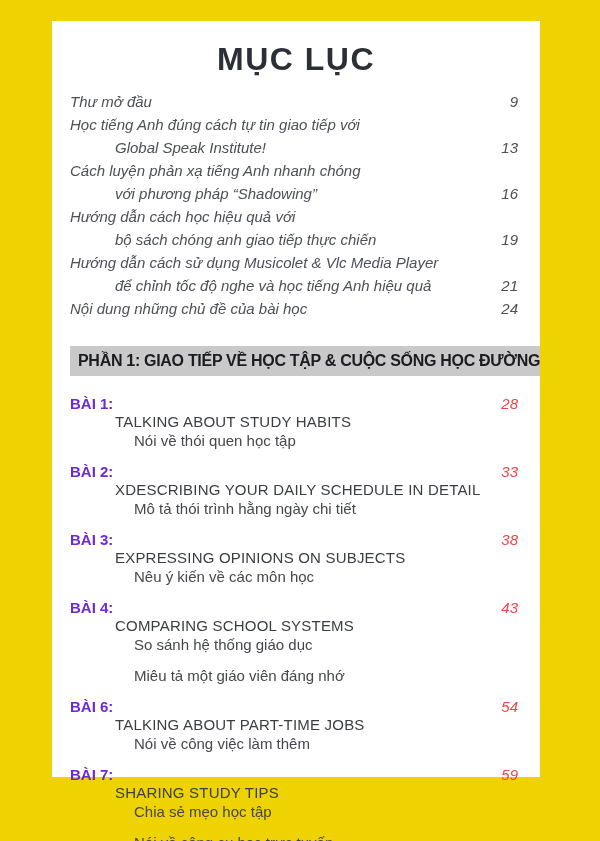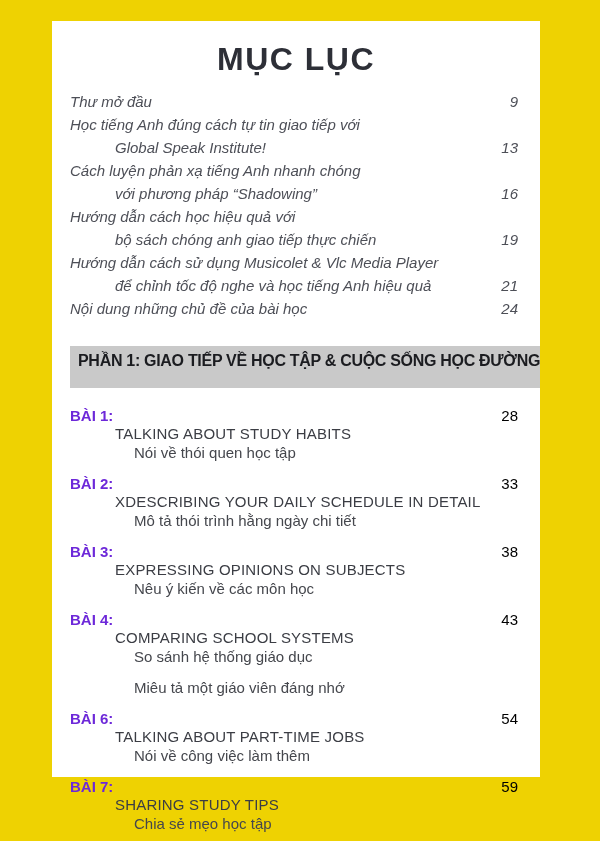--- a/index.html
+++ b/index.html
@@ -39,21 +39,21 @@
   .toc-text.indent { padding-left:45px; }
   .toc-page { margin-left:8px; }
   .banner {
     margin:26px 0 0 18px;
     background:#C9C9C9;
     color:#1B1C20;
     font-weight:700;
     font-size:16px;
     letter-spacing:-0.3px;
     line-height:19px;
-    padding:5px 4px 18px 8px;
+    padding:5px 4px 6px 8px;
     white-space:nowrap;
   }
   .lessons {
     margin:18px 22px 0 18px;
     font-size:15px;
   }
   .lesson { margin-bottom:12px; }
   .lesson-top { display:flex; line-height:19px; }
   .lesson-label {
     flex:none; width:45px;
@@ -62,21 +62,21 @@
     white-space:nowrap;
   }
   .lesson-title {
     flex:1;
     color:#3B3D44;
     letter-spacing:0.2px;
     white-space:nowrap;
     overflow:hidden;
     margin-top:18px;
   }
-  .lesson-page { color:#000000; margin-left:16px; }
+  .lesson-page { color:#ef4444; margin-left:16px;font-style:italic; }
   .lesson-sub {
     margin-left:64px;
     line-height:19px;
     color:#45474D;
   }
 </style>
 </head>
 <body>
 
 <div class="page">

